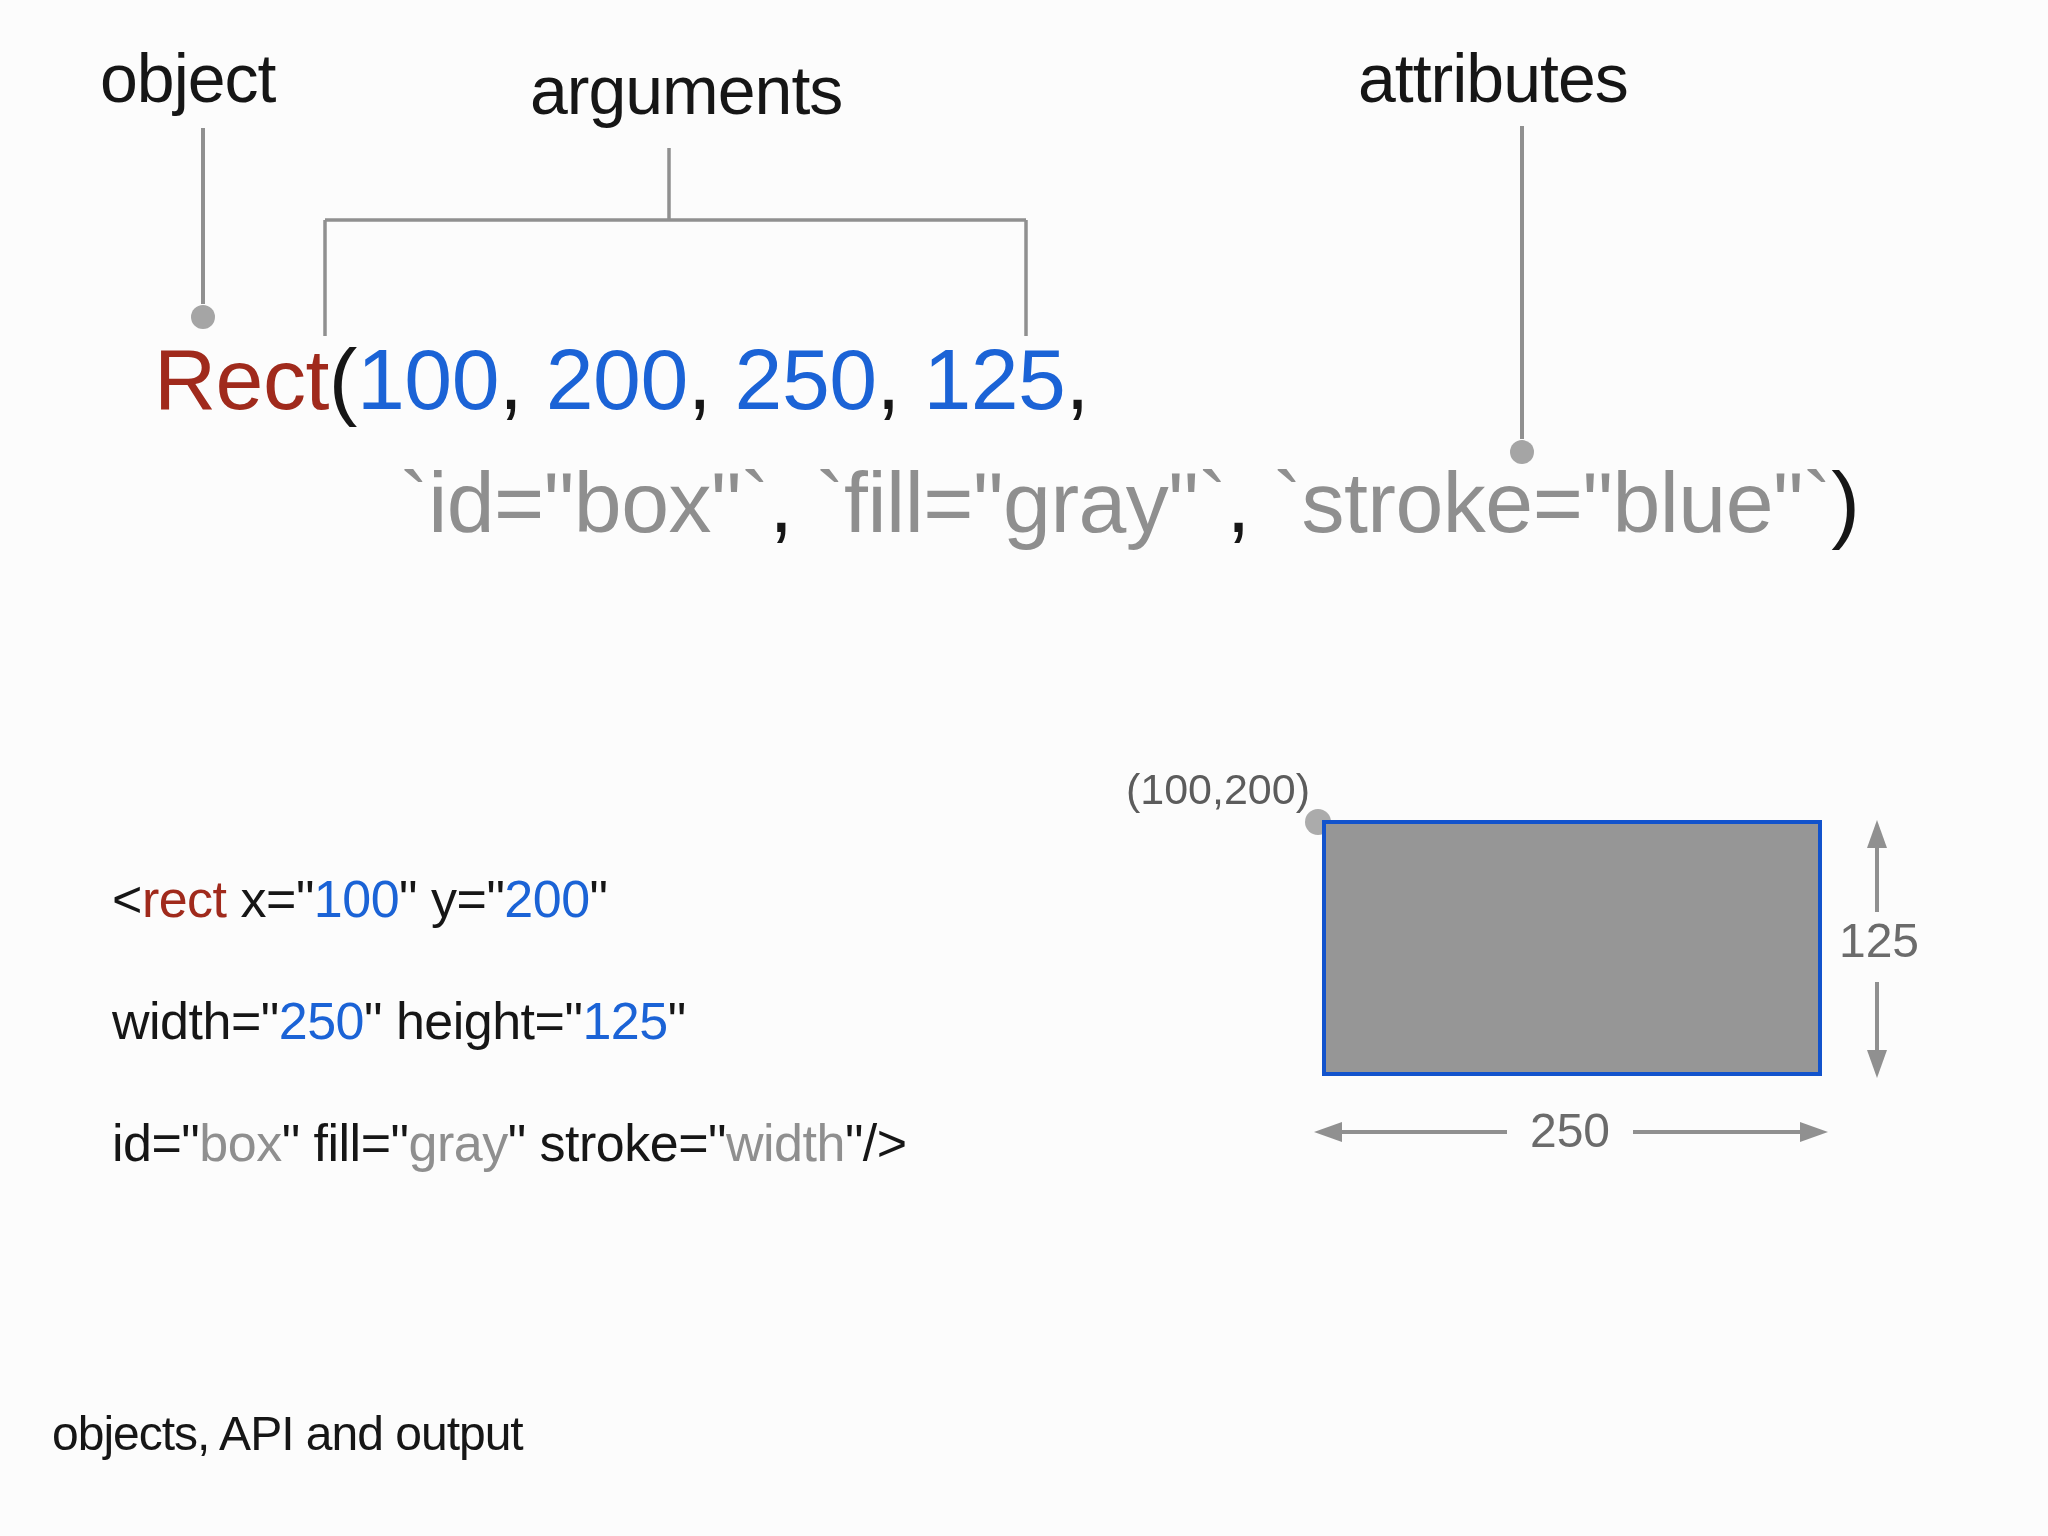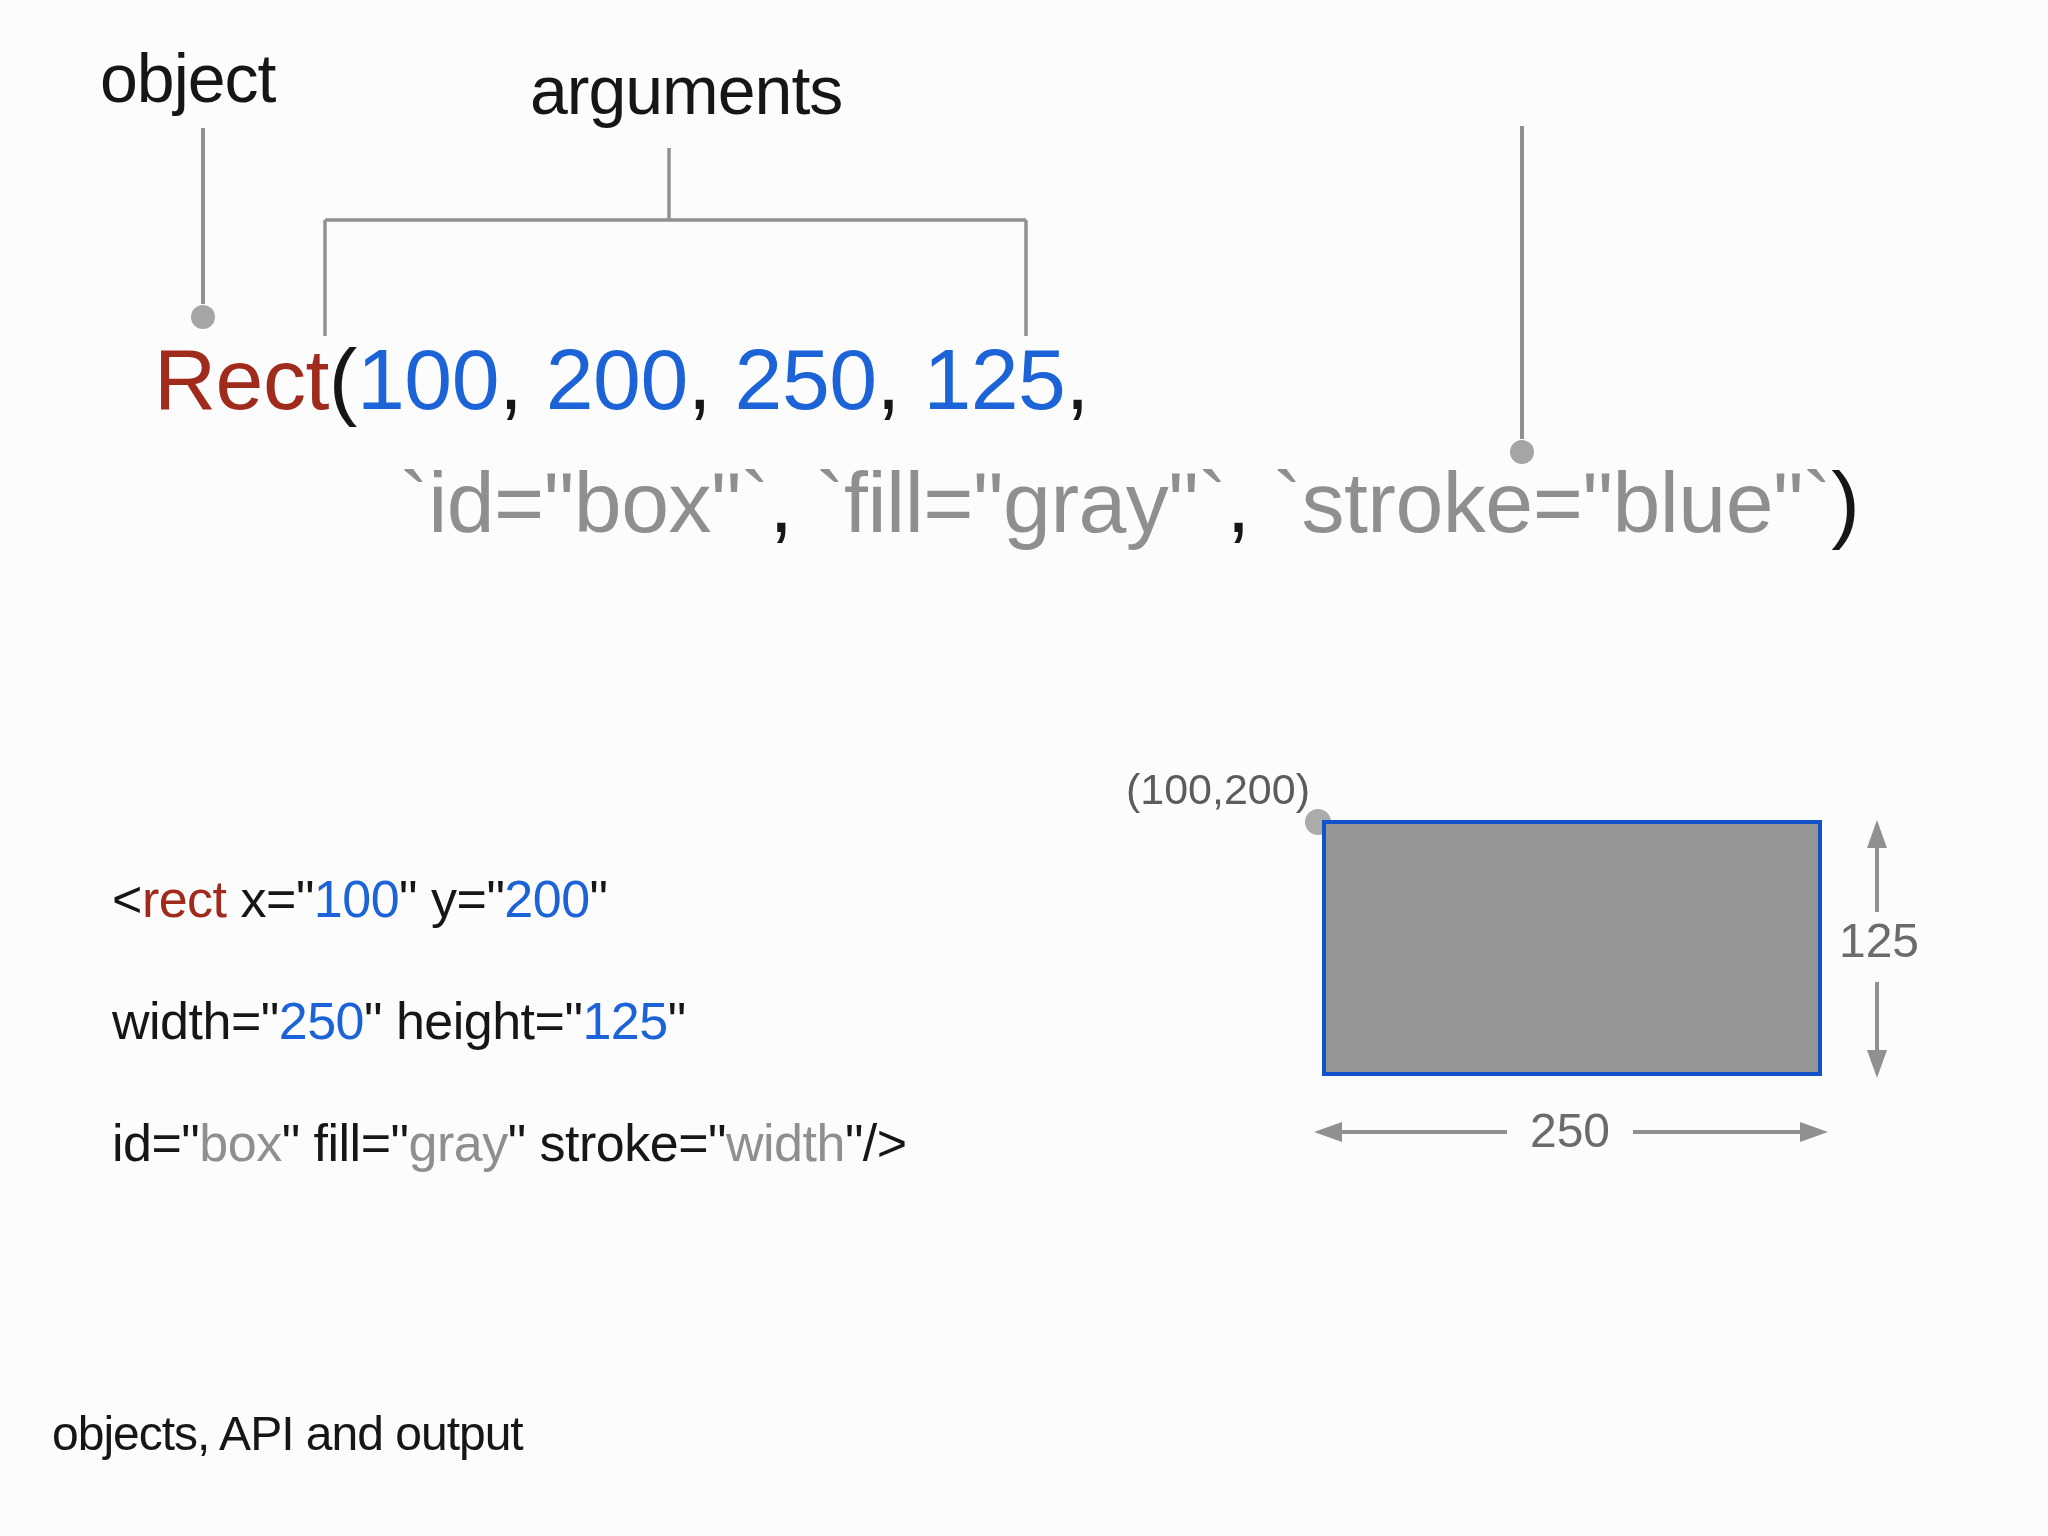--- a/index.html
+++ b/index.html
@@ -37,20 +37,21 @@
     font-size:48px;color:var(--ink);letter-spacing:-1px;line-height:1;white-space:pre;
   }
 </style>
 </head>
 <body>
 
 <div id="canvas">
 
   <div class="abs callout-label" style="left:100px;top:44px;">object</div>
   <div class="abs callout-label" style="left:496px;top:56px;margin-left:34px;">arguments</div>
+  <div class="abs callout-label" style="left:1358px;top:44px;">attributes</div>
 
   <svg id="connectors" viewBox="0 0 2048 1536" xmlns="http://www.w3.org/2000/svg">
 
     <g stroke="var(--line-gray)" stroke-width="4" fill="none">
       <path d="M203,128 V304"></path>
     </g>
     <circle cx="203" cy="317" r="12" fill="var(--dot-gray)"></circle>
 
     <g stroke="var(--line-gray)" stroke-width="3.5" fill="none">
       <path d="M669,148 V220"></path>

